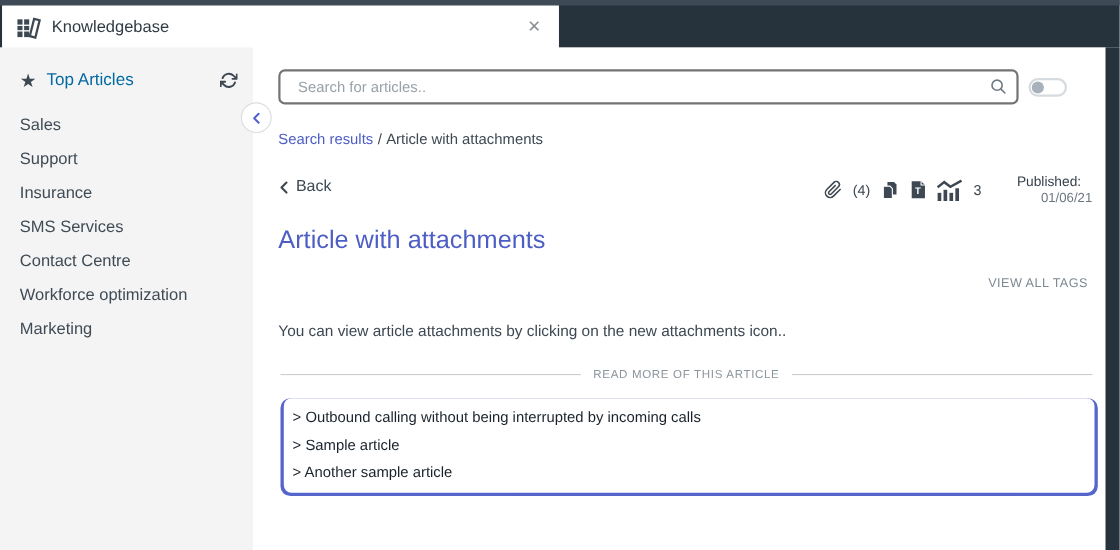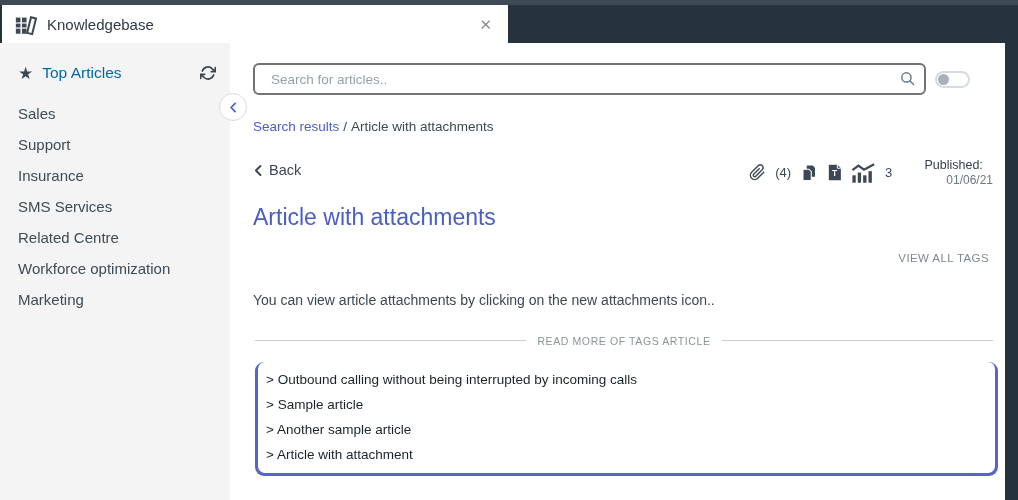--- a/index.html
+++ b/index.html
@@ -120,21 +120,21 @@
       <svg width="16" height="16" viewBox="0 0 24 24">
         <path d="M23 4v6h-6M1 20v-6h6M3.51 9a9 9 0 0 1 14.85-3.36L23 10M20.49 15a9 9 0 0 1-14.85 3.36L1 14" fill="none" stroke="#3d4852" stroke-width="2.6" stroke-linecap="round" stroke-linejoin="round"></path>
       </svg>
     </span>
   </div>
   <div class="side-list">
     <div class="side-item">Sales</div>
     <div class="side-item">Support</div>
     <div class="side-item">Insurance</div>
     <div class="side-item">SMS Services</div>
-    <div class="side-item">Related Centre</div>
+    <div class="side-item">Contact Centre</div>
     <div class="side-item">Workforce optimization</div>
     <div class="side-item">Marketing</div>
   </div>
 </div>
 
 <div class="collapse-btn">
   <span style="display:flex;">
     <svg width="13" height="13" viewBox="0 0 24 24">
       <polyline points="15 4.5 7.5 12 15 19.5" fill="none" stroke="#4c5fd0" stroke-width="3.2" stroke-linecap="round" stroke-linejoin="round"></polyline>
     </svg>
@@ -213,25 +213,24 @@
 
   <div class="article-title">Article with attachments</div>
 
   <div class="tags-row">
     <span class="view-tags">VIEW ALL TAGS</span>
   </div>
 
   <div class="body-text">You can view article attachments by clicking on the new attachments icon..</div>
 
   <div class="divider">
-    <span>READ MORE OF TAGS ARTICLE</span>
+    <span>READ MORE OF THIS ARTICLE</span>
   </div>
 
   <div class="related">
     <div class="rel-body">
       <div class="rel-item">&gt; Outbound calling without being interrupted by incoming calls</div>
       <div class="rel-item">&gt; Sample article</div>
       <div class="rel-item">&gt; Another sample article</div>
-      <div class="rel-item">&gt; Article with attachment</div>
     </div>
   </div>
 
 </div>
 
 </body></html>

